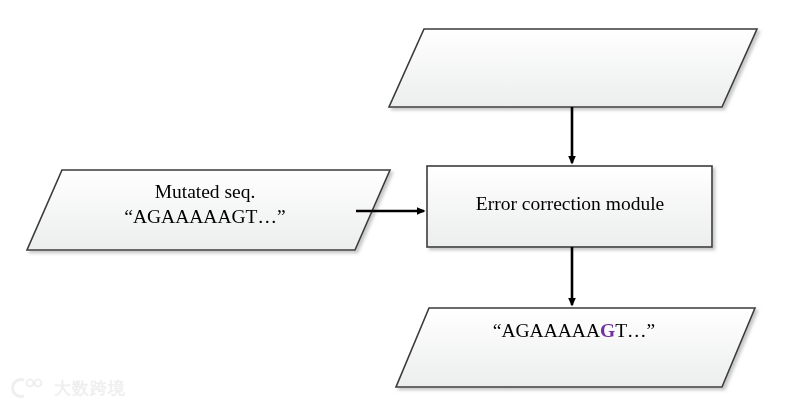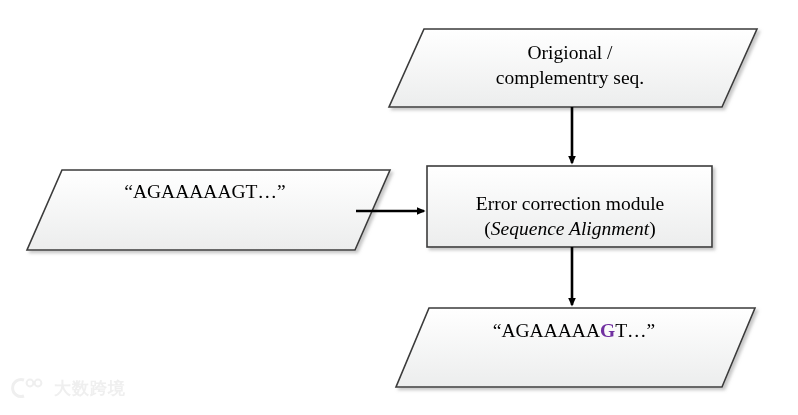--- a/index.html
+++ b/index.html
@@ -92,32 +92,28 @@
 
     <polygon points="429,308 755,308 722,387 396,387" fill="url(#shapeGrad)" stroke="#3b3b3b" stroke-width="1.6" filter="url(#softShadow)"></polygon>
 
     <line x1="572" y1="107" x2="572" y2="163" stroke="#000000" stroke-width="2.6" marker-end="url(#arrowHead)"></line>
 
     <line x1="356" y1="211" x2="424" y2="211" stroke="#000000" stroke-width="2.6" marker-end="url(#arrowHead)"></line>
 
     <line x1="572" y1="247" x2="572" y2="305" stroke="#000000" stroke-width="2.6" marker-end="url(#arrowHead)"></line>
   </svg>
 
-  <div id="text-top" class="node-text">
-    <span class="line">Origional /</span>
-    <span class="line">complementry seq.</span>
-  </div>
 
   <div id="text-left" class="node-text">
+    <span class="line">Mutated seq.</span>
     <span class="line">“AGAAAAAGT…”</span>
   </div>
 
   <div id="text-process" class="node-text">
     <span class="line">Error correction module</span>
-    <span class="line"><span>(</span><span class="italic">Sequence Alignment</span><span>)</span></span>
   </div>
 
   <div id="text-bottom" class="node-text">
     <span class="line"><span>“AGAAAAA</span><span class="hl">G</span><span>T…”</span></span>
   </div>
 
   <div id="watermark">
     <svg class="wm-logo" width="40" height="24" viewBox="0 0 40 24">
       <path d="M16 4 A8.5 8.5 0 1 0 16 20" fill="none" stroke="#efefef" stroke-width="3"></path>
       <circle cx="22" cy="7" r="3.4" fill="none" stroke="#efefef" stroke-width="2"></circle>

